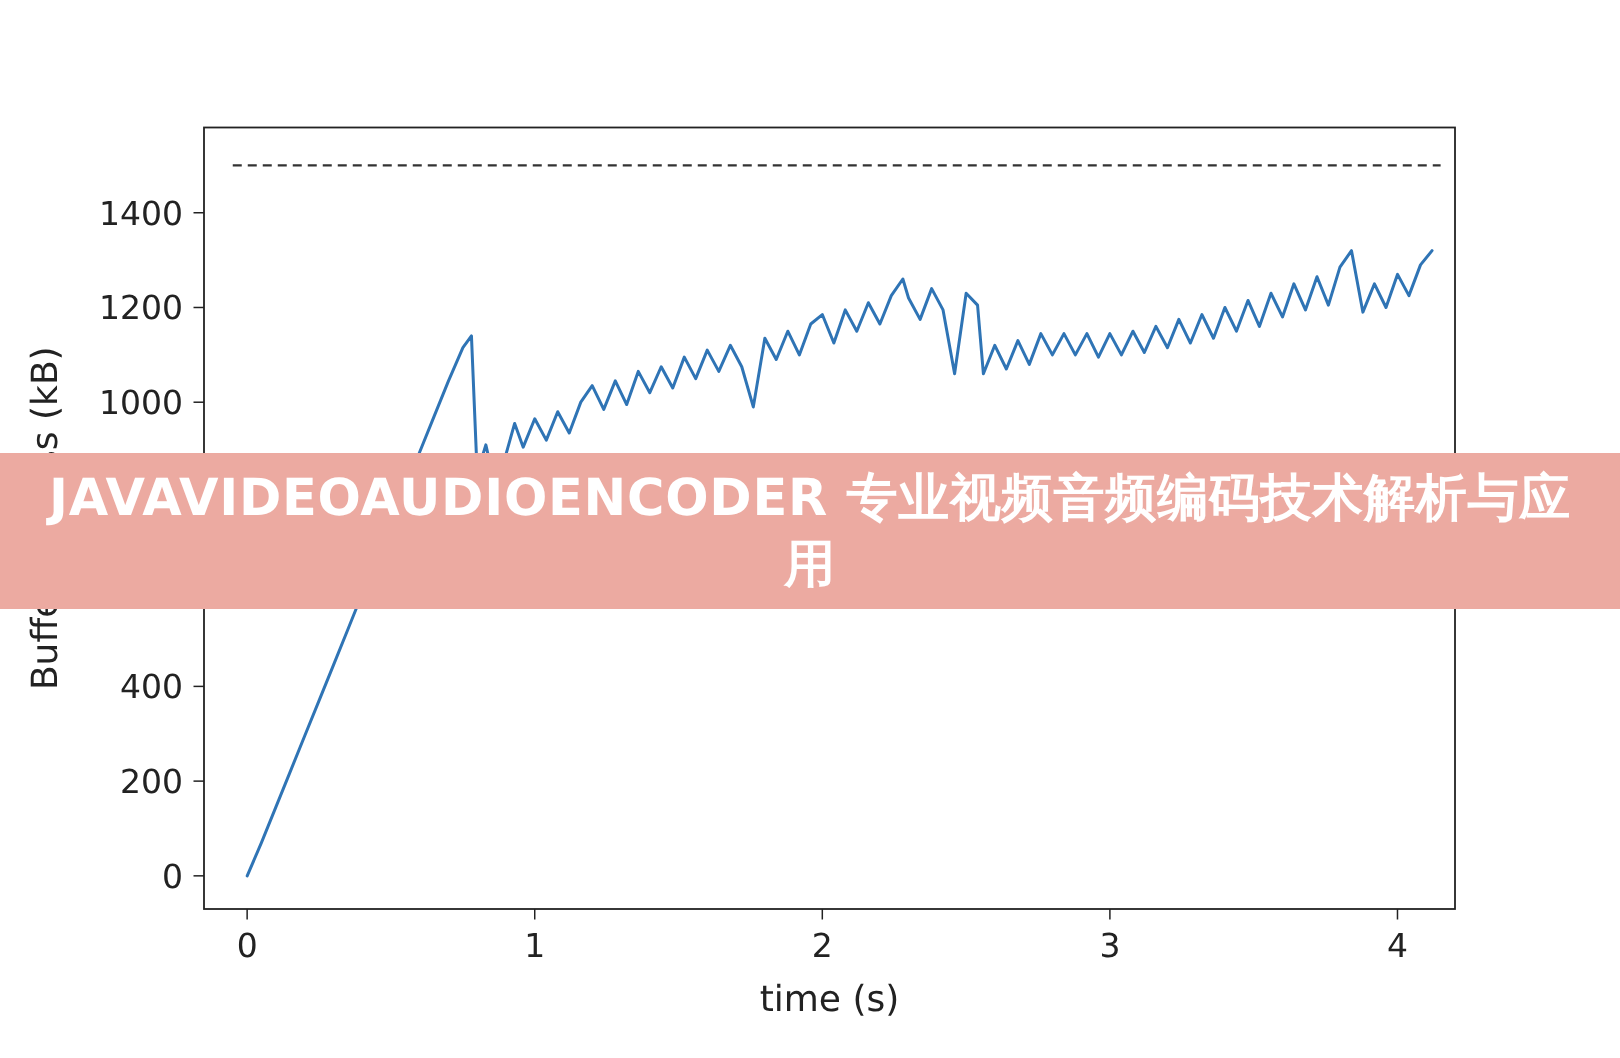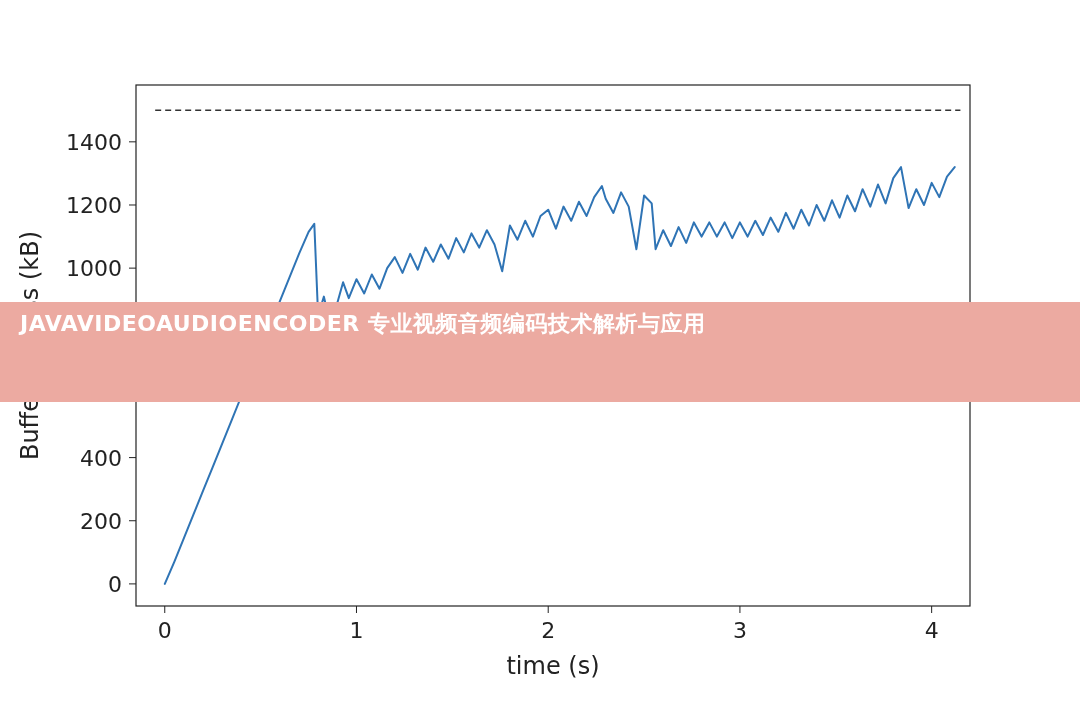--- a/index.html
+++ b/index.html
@@ -49,23 +49,23 @@
     stroke-width: 1;
   }
 
   .overlay-banner {
     position: absolute;
     left: 0;
     width: 1080px;
     background: #ecaaa1;
     color: #fff;
     font-weight: 700;
-    font-size: 22px;
+    font-size: 34px;
     line-height: 1.3;
-    text-align: left;
+    text-align: center;
     padding: 8px 20px;
     box-sizing: border-box;
     letter-spacing: 0.5px;
     font-family: "Heiti SC", "Microsoft YaHei", "SimHei", "DejaVu Sans", sans-serif;
   }
 </style>
 </head>
 <body>
 
 <div class="plot-wrap">

